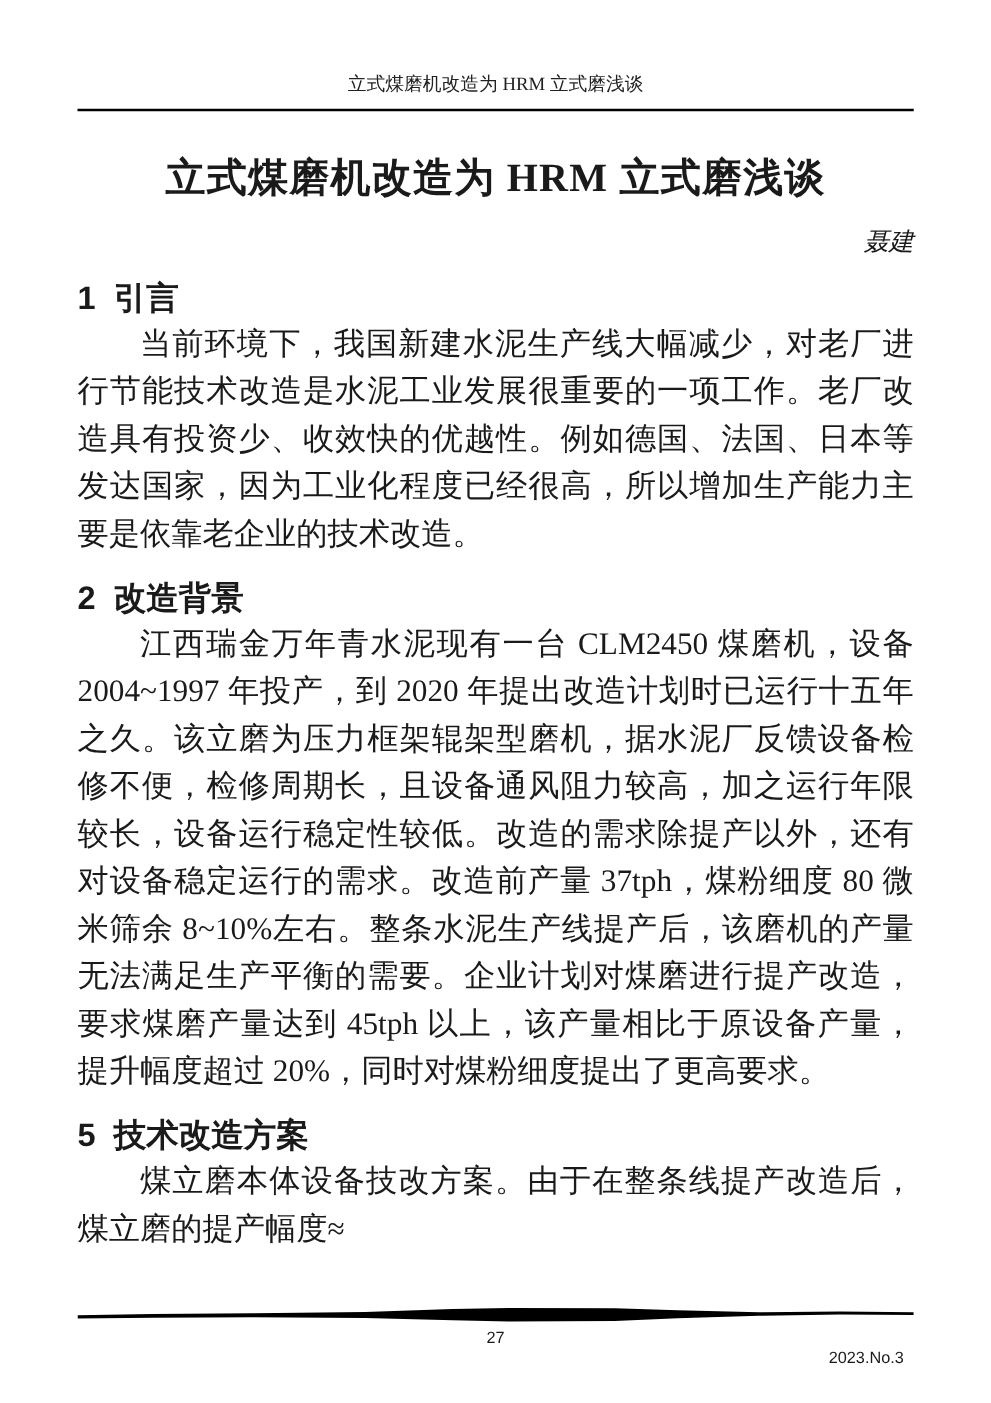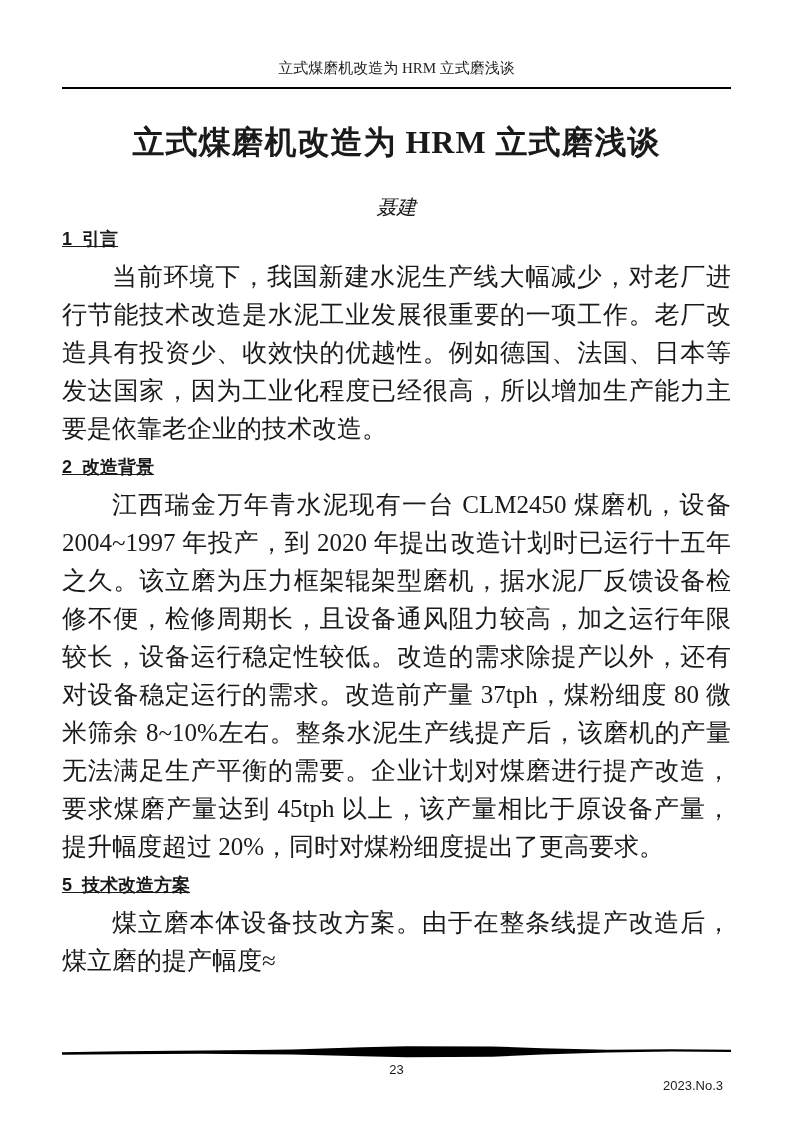--- a/index.html
+++ b/index.html
@@ -27,41 +27,40 @@
   }
   .title {
     margin: 30px 0 0 0;
     text-align: center;
     font-size: 32px;
     line-height: 46px;
     font-weight: bold;
     letter-spacing: 1px;
   }
   .author {
-    margin-top: 29px;
-    text-align: center;
+    margin-top: 16px;
+    text-align: right;
     font-size: 20px;
     line-height: 26px;
     font-style: italic;
   }
   .affiliation {
     text-align: center;
     font-size: 20px;
     line-height: 28px;
     font-style: italic;
     white-space: pre-wrap;
   }
   .sec {
     font-family: "Liberation Sans", "DejaVu Sans", sans-serif;
-    font-size: 18px;
+    font-size: 26px;
     line-height: 30px;
     font-weight: bold;
-    margin: 4px 0 2px 0;
+    margin: 16px 0 2px 0;
     white-space: pre-wrap;
-    text-decoration: underline;
   }
   p.body {
     margin: 4px 0 0 0;
     font-size: 25px;
     line-height: 38px;
     text-align: justify;
     text-indent: 2em;
   }
   .footer {
     position: absolute;
@@ -111,18 +110,18 @@
 
   <p class="body">煤立磨本体设备技改方案。由于在整条线提产改造后，煤立磨的提产幅度≈</p>
 
   <div class="footer">
     <svg class="footer-band" viewBox="0 0 669 14" preserveAspectRatio="none" aria-hidden="true">
       <polygon fill="#000000" points="
         0,6.2 60,5.2 140,4.6 230,3.6 300,1.2 345,0.3 430,0.5 480,2.2 545,3.8 610,3.2 669,3.8
         669,6.0 610,5.6 545,6.6 480,8.6 430,10.8 345,11.2 300,10.2 230,8.4 140,7.8 60,8.2 0,8.8"></polygon>
     </svg>
     <div class="footer-textrow">
-      <span>23</span>
+      <span>27</span>
       <span class="issue">2023.No.3</span>
     </div>
   </div>
 
 </div>
 
 </body></html>

